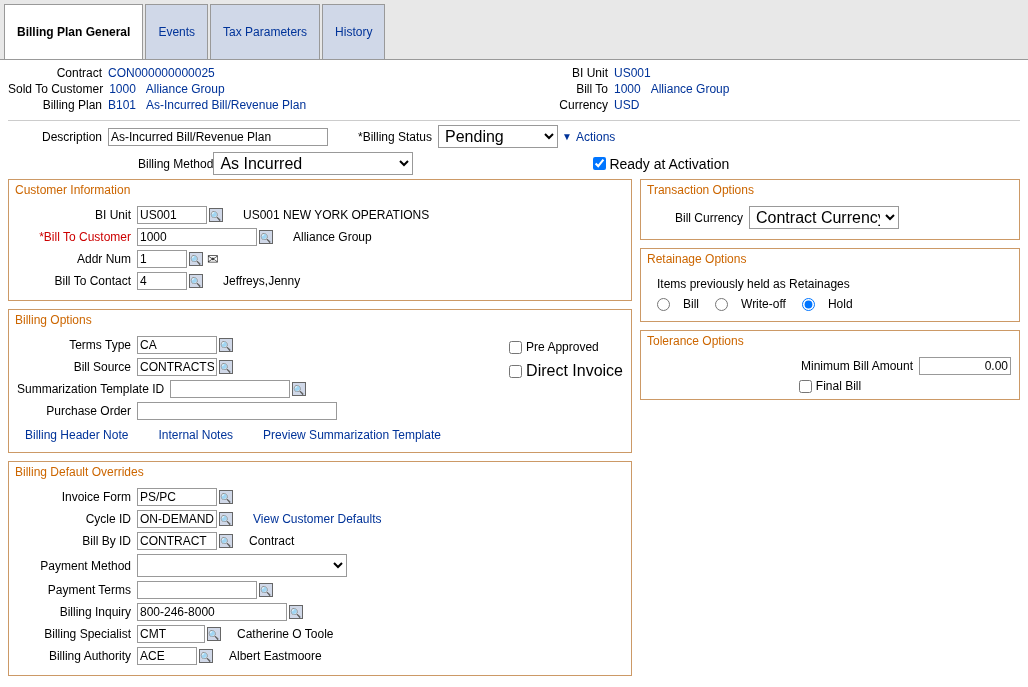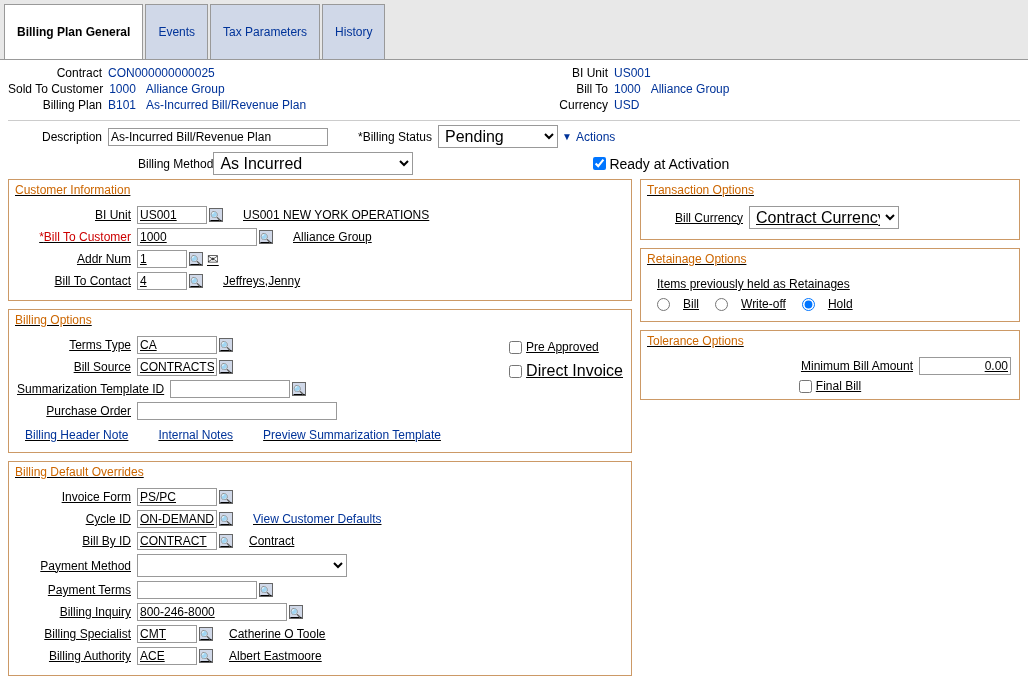--- a/index.html
+++ b/index.html
@@ -30,21 +30,20 @@
     .form-input { border: 1px solid #999; font-size: 12px; padding: 1px 2px; color: #000; }
     .form-select { border: 1px solid #999; font-size: 16px; padding: 1px 2px; background: #fff; }
 
     .main-content { display: flex; gap: 8px; }
     .left-panel { flex: 1; }
     .right-panel { width: 380px; }
 
     .section-box {
       border: 1px solid #cc9966;
       margin-bottom: 8px;
-      text-decoration: underline;
     }
     .section-title {
       background: #fff;
       color: #cc6600;
       padding: 3px 6px;
       font-size: 12px;
       font-weight: normal;
     }
     .section-body { padding: 6px 8px; }
 
@@ -285,21 +284,21 @@
               </div>
 
               <div class="form-row">
                 <span class="form-label" style="min-width:120px;">Billing Inquiry</span>
                 <input type="text" class="form-input" style="width: 150px;" value="800-246-8000">
                 <span class="search-icon-btn">🔍</span>
               </div>
 
               <div class="form-row">
                 <span class="form-label" style="min-width:120px;">Billing Specialist</span>
-                <input type="text" class="form-input" style="width: 60px;" value="CMT">
+                <input type="text" class="form-input" style="width: 68px;" value="CMT">
                 <span class="search-icon-btn">🔍</span>
                 <span style="margin-left:16px; font-size:12px;">Catherine O Toole</span>
               </div>
 
               <div class="form-row">
                 <span class="form-label" style="min-width:120px;">Billing Authority</span>
                 <input type="text" class="form-input" style="width: 60px;" value="ACE">
                 <span class="search-icon-btn">🔍</span>
                 <span style="margin-left:16px; font-size:12px;">Albert Eastmoore</span>
               </div>

